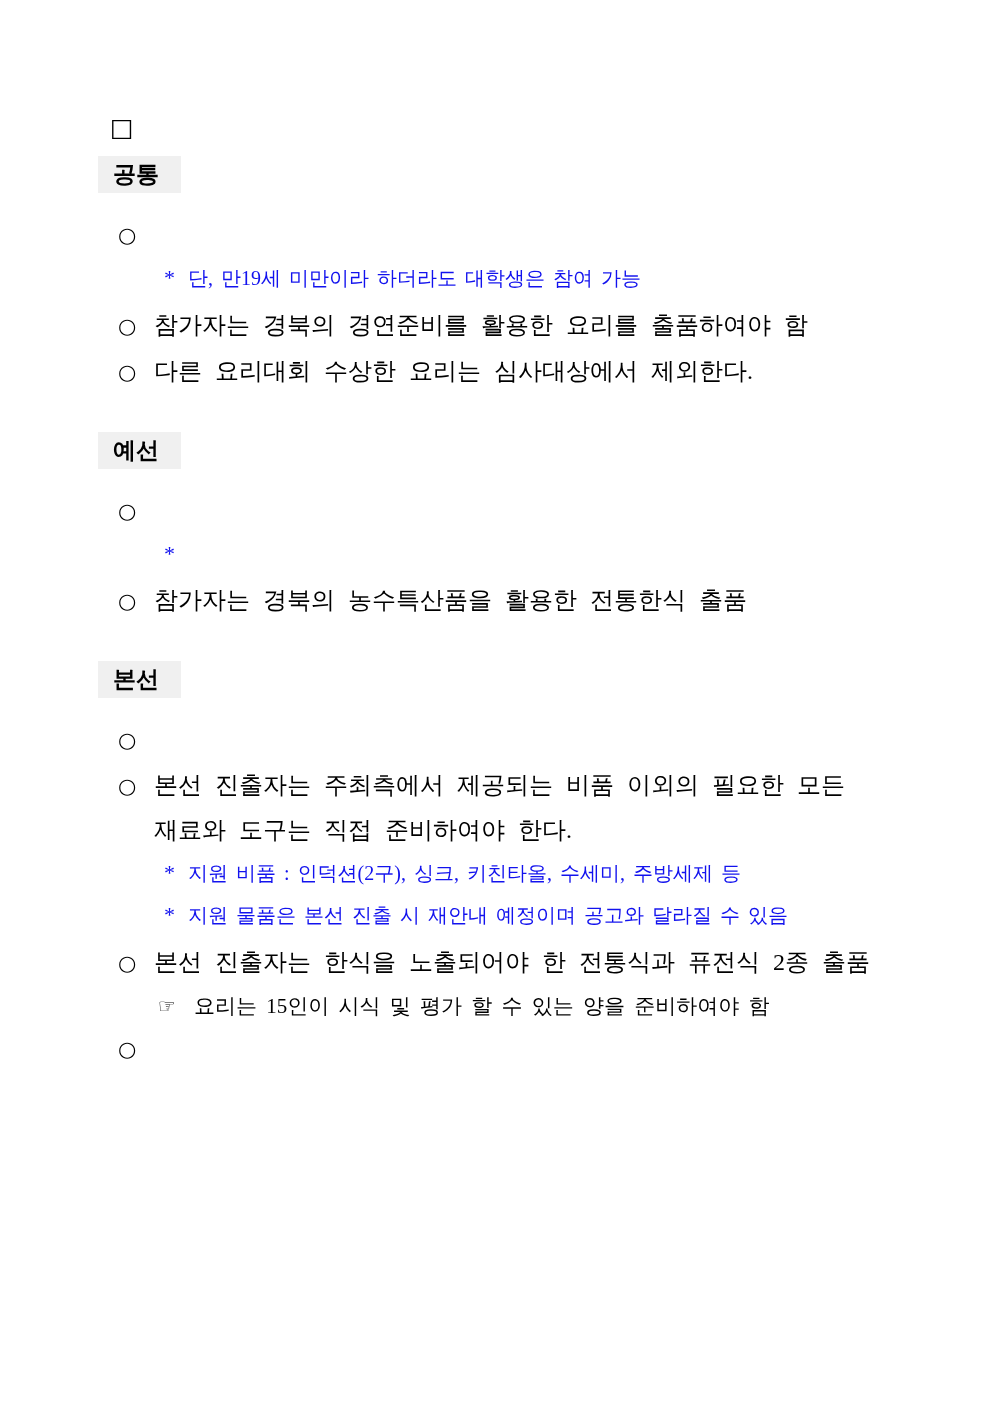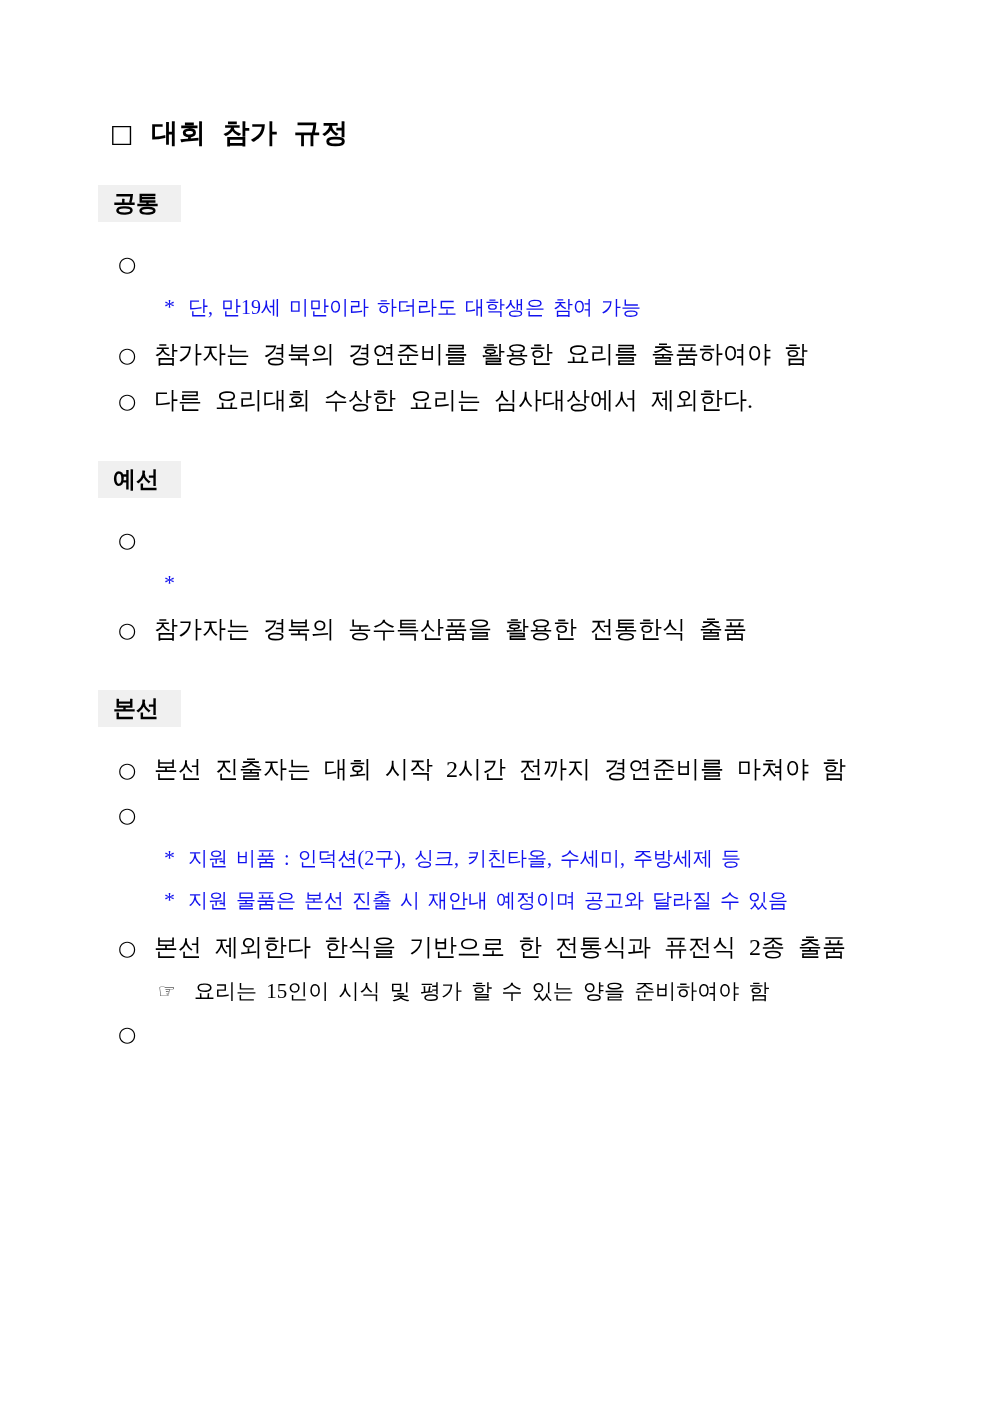--- a/index.html
+++ b/index.html
@@ -36,21 +36,21 @@
   .section-label {
     display: inline-block;
     background: #f0f0f0;
     font-family: "Liberation Sans", sans-serif;
     font-weight: bold;
     font-size: 23px;
     line-height: 27px;
     padding: 5px 22px 5px 15px;
     margin-top: 37px;
   }
-  .section-label.first { margin-top: 34px; }
+  .section-label.first { margin-top: 16px; }
   
   .items { margin-top: 20px; }
   .item {
     display: flex;
     align-items: baseline;
     font-family: "Liberation Serif", serif;
     font-size: 24px;
     line-height: 45px;
     word-spacing: 7px;
     white-space: nowrap;
@@ -90,21 +90,20 @@
     font-size: 20px;
   }
 </style>
 </head>
 <body>
 
 <div class="page">
 
   <div class="title-row">
     <span class="square-bullet">□</span>
-    <span>대회 참가 규정</span>
   </div>
 
   <div>
     <span class="section-label first">공통</span>
   </div>
   <div class="items">
     <div class="item">
       <span class="marker">○</span>
     </div>
     <div class="item item-note">
@@ -136,36 +135,39 @@
       <span class="text">참가자는 경북의 농수특산품을 활용한 전통한식 출품</span>
     </div>
   </div>
 
   <div>
     <span class="section-label">본선</span>
   </div>
   <div class="items">
     <div class="item">
       <span class="marker">○</span>
-      <span class="text">본선 진출자는 대회 시작 2시간 전까지 경연준비를 마쳐야 함</span>
     </div>
     <div class="item">
       <span class="marker">○</span>
+      <span class="text">
+        <span class="line">본선 진출자는 주최측에서 제공되는 비품 이외의 필요한 모든</span>
+        <span class="line">재료와 도구는 직접 준비하여야 한다.</span>
+      </span>
     </div>
     <div class="item item-note">
       <span class="marker">*</span>
       <span class="text">지원 비품 : 인덕션(2구), 싱크, 키친타올, 수세미, 주방세제 등</span>
     </div>
     <div class="item item-note">
       <span class="marker">*</span>
       <span class="text">지원 물품은 본선 진출 시 재안내 예정이며 공고와 달라질 수 있음</span>
     </div>
     <div class="item">
       <span class="marker">○</span>
-      <span class="text">본선 제외한다 한식을 기반으로 한 전통식과 퓨전식 2종 출품</span>
+      <span class="text">본선 진출자는 한식을 노출되어야 한 전통식과 퓨전식 2종 출품</span>
     </div>
     <div class="item item-pointer">
       <span class="marker">☞</span>
       <span class="text">요리는 15인이 시식 및 평가 할 수 있는 양을 준비하여야 함</span>
     </div>
     <div class="item">
       <span class="marker">○</span>
     </div>
   </div>
 

